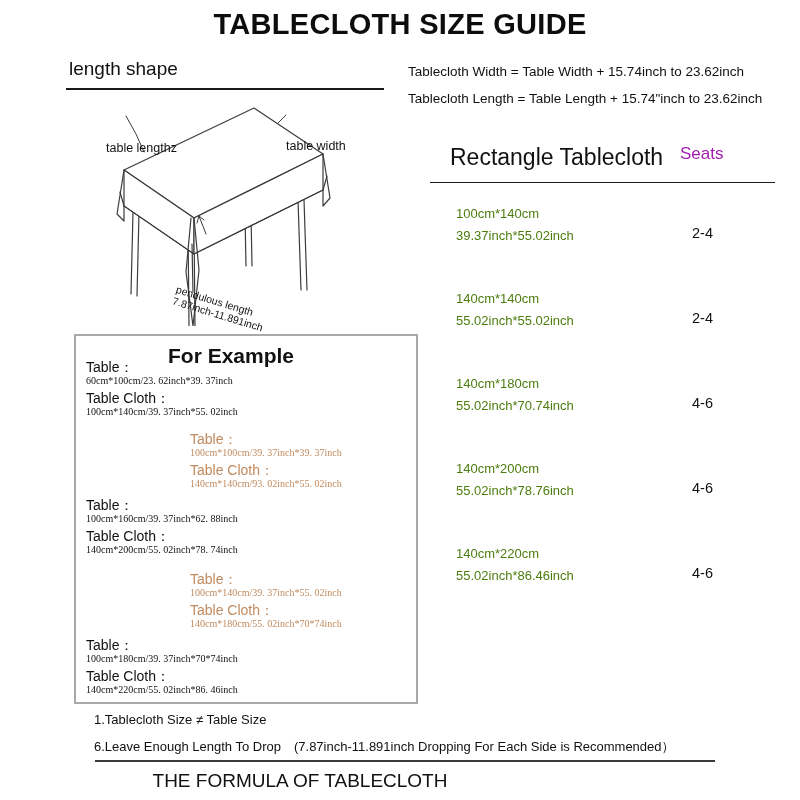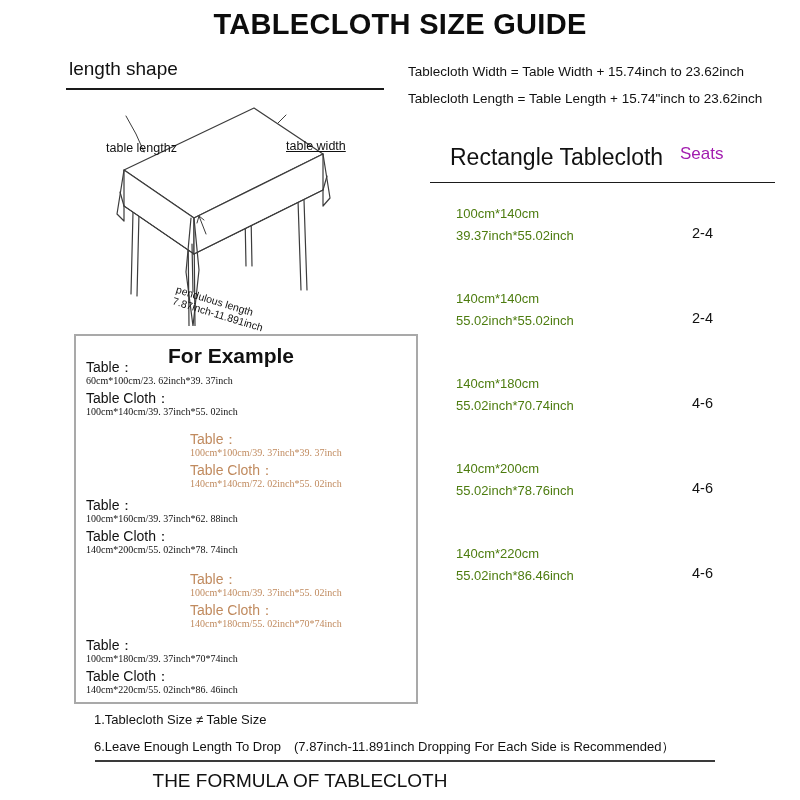--- a/index.html
+++ b/index.html
@@ -59,21 +59,21 @@
     width: 330px;
     height: 232px;
   }
   .diagram-label {
     position: absolute;
     font-size: 12.5px;
     color: #111;
     white-space: nowrap;
   }
   #label-length { left: 48px; top: 47px; }
-  #label-width  { left: 228px; top: 45px; text-decoration: underline; }
+  #label-width  { left: 228px; top: 45px; }
 
   .pendulous-wrap {
     position: absolute;
     left: 120px;
     top: 190px;
     transform: rotate(17deg);
     transform-origin: left top;
     line-height: 1.12;
   }
   .pendulous-wrap span {
@@ -350,21 +350,21 @@
     <span class="lbl">Table：</span>
     <span class="val">60cm*100cm/23. 62inch*39. 37inch</span>
     <span class="lbl">Table Cloth：</span>
     <span class="val">100cm*140cm/39. 37inch*55. 02inch</span>
   </div>
 
   <div class="example-entry brown" id="ex-1">
     <span class="lbl">Table：</span>
     <span class="val">100cm*100cm/39. 37inch*39. 37inch</span>
     <span class="lbl">Table Cloth：</span>
-    <span class="val">140cm*140cm/72. 02inch*55. 02inch</span>
+    <span class="val">140cm*140cm/93. 02inch*55. 02inch</span>
   </div>
 
   <div class="example-entry black" id="ex-2">
     <span class="lbl">Table：</span>
     <span class="val">100cm*160cm/39. 37inch*62. 88inch</span>
     <span class="lbl">Table Cloth：</span>
     <span class="val">140cm*200cm/55. 02inch*78. 74inch</span>
   </div>
 
   <div class="example-entry brown" id="ex-3">

